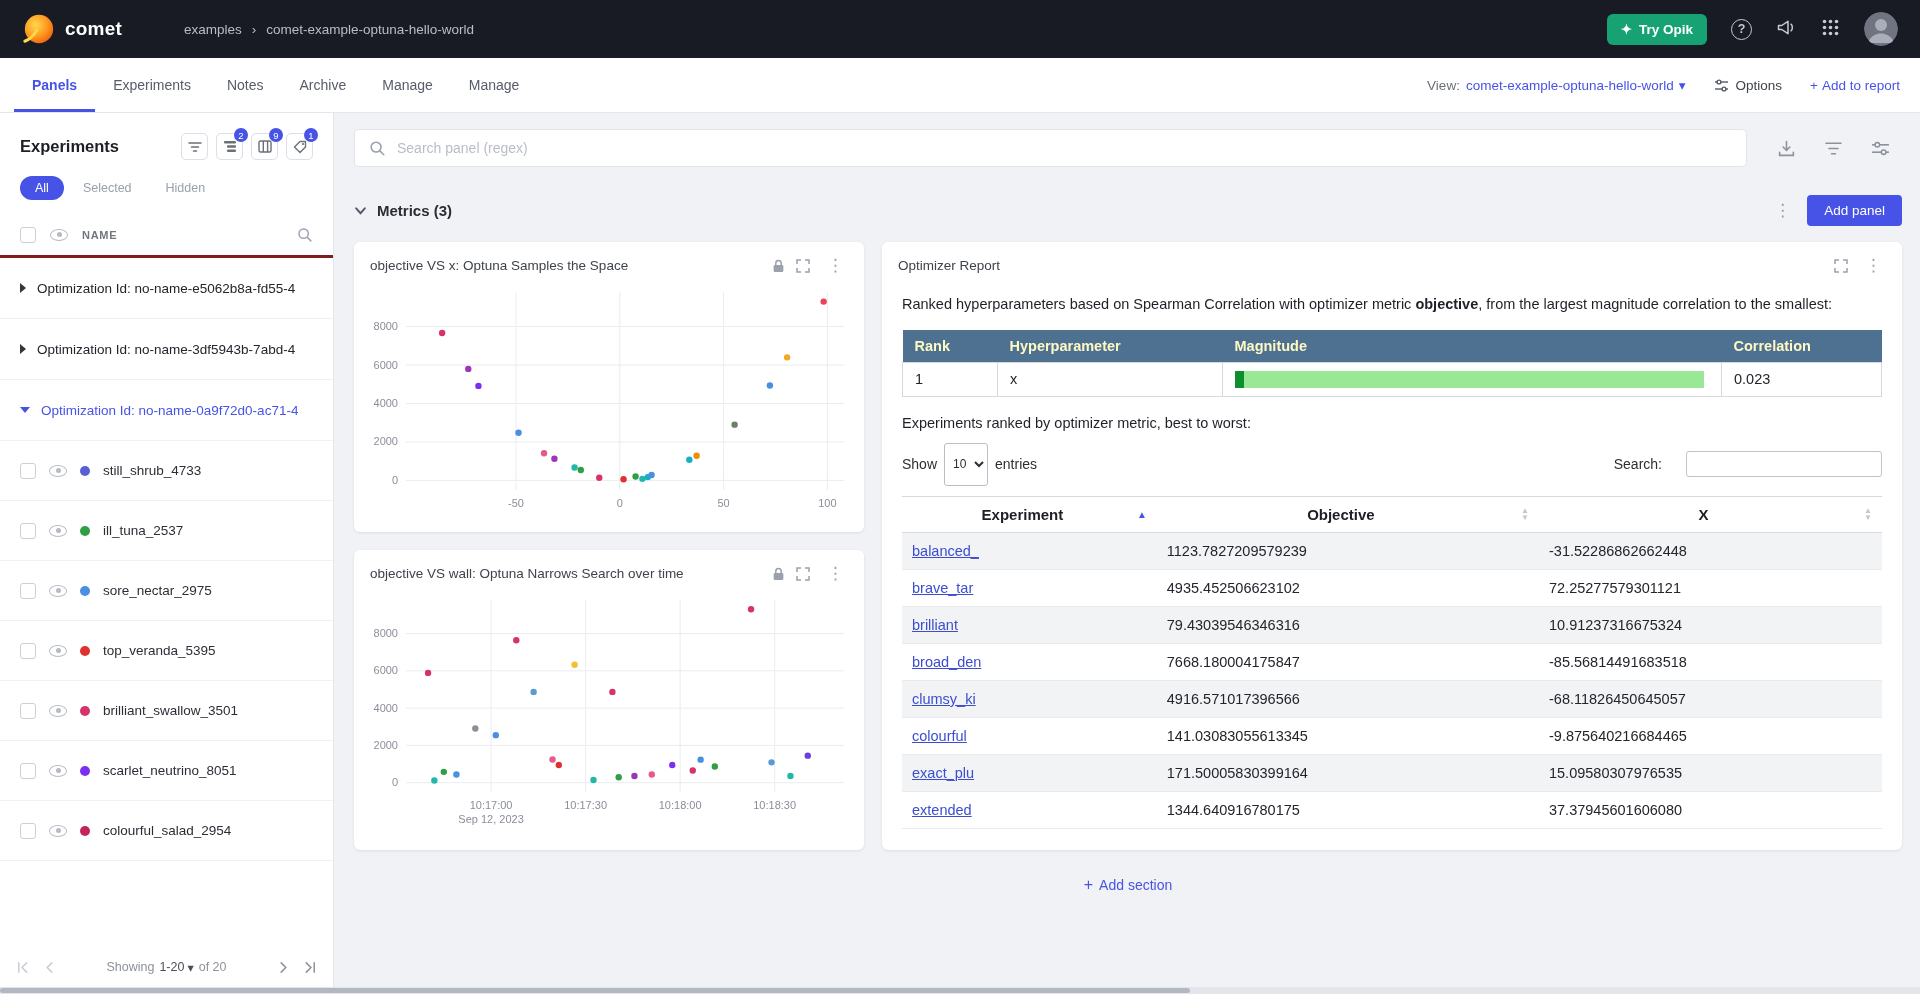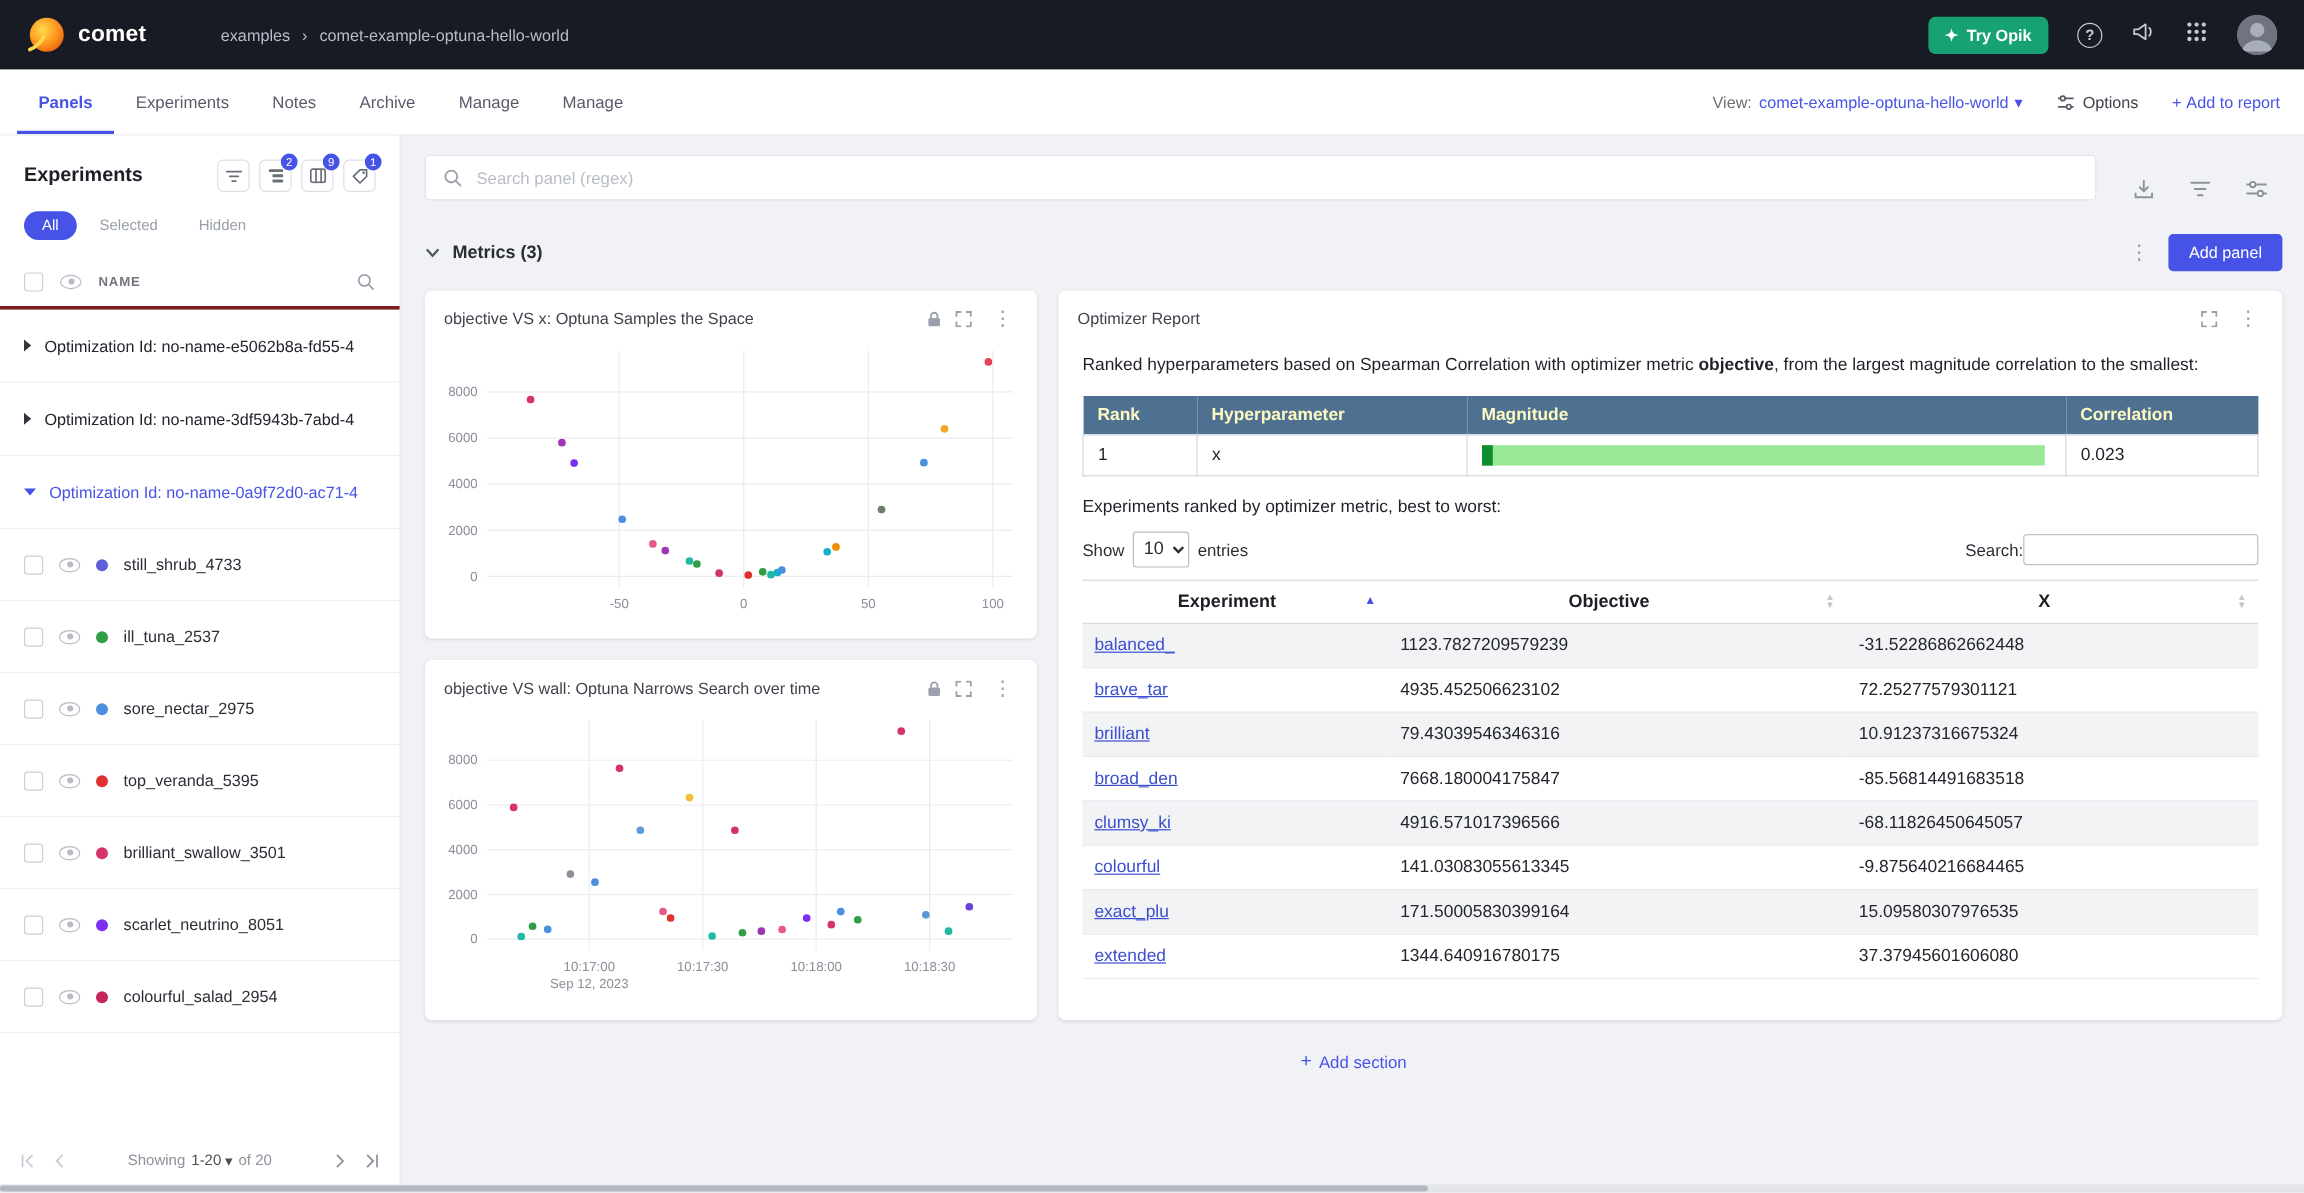--- a/index.html
+++ b/index.html
@@ -54,21 +54,21 @@
   .tri-d { width:0; height:0; border-left:5px solid transparent; border-right:5px solid transparent; border-top:6.5px solid #4753e6; flex:none; }
   .exp-row { height:60px; display:flex; align-items:center; gap:13px; padding:0 20px; border-bottom:1px solid #f0f1f5; }
   .exp-name { font-size:13.5px; color:#2c2e36; }
   .dot { width:10px; height:10px; border-radius:50%; flex:none; }
   .sb-pager { position:absolute; bottom:10px; left:0; right:0; height:34px; display:flex; align-items:center; padding:0 16px; gap:14px; font-size:12.5px; color:#8c919c; }
   .pager-mid { flex:1; display:flex; align-items:center; justify-content:center; gap:5px; }
   .pager-range { color:#4a4e58; display:flex; align-items:center; gap:3px; }
 
   
   .content { position:absolute; left:334px; top:113px; right:0; bottom:0; padding:16px 18px 0 20px; }
-  .searchrow { display:flex; align-items:flex-end; gap:30px; }
+  .searchrow { display:flex; align-items:center; gap:30px; }
   .searchbox { position:relative; flex:1; max-width:1408px; }
   .searchbox input { width:100%; height:38px; border:1px solid #e1e4ea; border-radius:4px; background:#fff; padding:0 12px 0 42px; font-size:14px; font-family:inherit; color:#2c2e35; }
   .searchbox input::placeholder { color:#b9bdc7; }
   .searchbox .mag { position:absolute; left:14px; top:10px; }
   .searchrow-icons { display:flex; align-items:center; gap:28px; padding-right:12px; }
   .metricsrow { margin-top:28px; display:flex; align-items:center; gap:10px; }
   .metrics-title { font-size:15px; font-weight:bold; color:#2b2d35; }
   .metricsrow .spacer { flex:1; }
   .kebab { font-size:17px; color:#9aa0ac; line-height:1; padding:2px 6px; background:none; border:none; }
   .btn-addpanel { background:#4753e6; color:#fff; border:none; border-radius:4px; height:31px; padding:0 17px; font-size:13.5px; font-family:inherit; }
@@ -86,22 +86,22 @@
   .opt-body { padding:4px 20px 0; }
   .intro { margin-top:10px; font-size:14.5px; line-height:1.5; color:#1f2128; }
   table.params { margin-top:14px; width:100%; border-collapse:collapse; font-size:14.5px; }
   table.params thead th { color:#fef9c3; font-weight:bold; text-align:left; padding:8px 12px; }
   table.params tbody td { border:1px solid #d5d8dd; padding:8px 12px; color:#1f2128; background:#fff; }
   .magbar { position:relative; height:17px; width:99%; }
   .magbar .magseg { position:absolute; left:0; top:0; bottom:0; width:9px; }
   .ranked { margin-top:18px; font-size:14.5px; color:#1f2128; }
   .controls { margin-top:12px; display:flex; align-items:center; justify-content:space-between; font-size:14px; color:#2c2e35; }
   .controls .left { display:flex; align-items:center; gap:7px; }
-  .controls select { font-family:inherit; font-size:15px; border:1px solid #b9bdc6; border-radius:3px; height:30px; padding:0 4px; background:#fff; color:#2c2e35; }
-  .controls .right { display:flex; align-items:center; gap:0; }
+  .controls select { font-family:inherit; font-size:12px; border:1px solid #b9bdc6; border-radius:3px; height:43px; padding:0 4px; background:#fff; color:#2c2e35; }
+  .controls .right { display:flex; align-items:center; gap:24px; }
   .controls input { width:196px; height:26px; border:1px solid #bfc3cb; border-radius:3px; font-family:inherit; font-size:13.5px; padding:0 7px; }
   table.exps { margin-top:10px; width:100%; border-collapse:collapse; font-size:14.5px; }
   table.exps thead th { position:relative; font-weight:bold; font-size:15px; color:#1d1f26; text-align:center; padding:9px 24px 9px 10px; border-top:1px solid #d8dade; border-bottom:1px solid #d8dade; }
   table.exps tbody td { padding:10px 10px; color:#23252c; border-bottom:1px solid #e9eaee; text-align:left; }
   table.exps tbody tr:nth-child(odd) { background:#f2f3f5; }
   table.exps a { color:#3b4ed0; text-decoration:underline; }
   .sort-asc { position:absolute; right:10px; top:50%; transform:translateY(-50%); color:#4753e6; font-size:10px; }
   .sort-n { position:absolute; right:10px; top:50%; transform:translateY(-50%); display:flex; flex-direction:column; color:#c3c6cd; font-size:8px; line-height:7px; }
   .addsection { margin-top:26px; text-align:center; }
   .addsection button { background:none; border:none; color:#4753e6; font-size:14px; font-family:inherit; display:inline-flex; align-items:center; gap:6px; }

